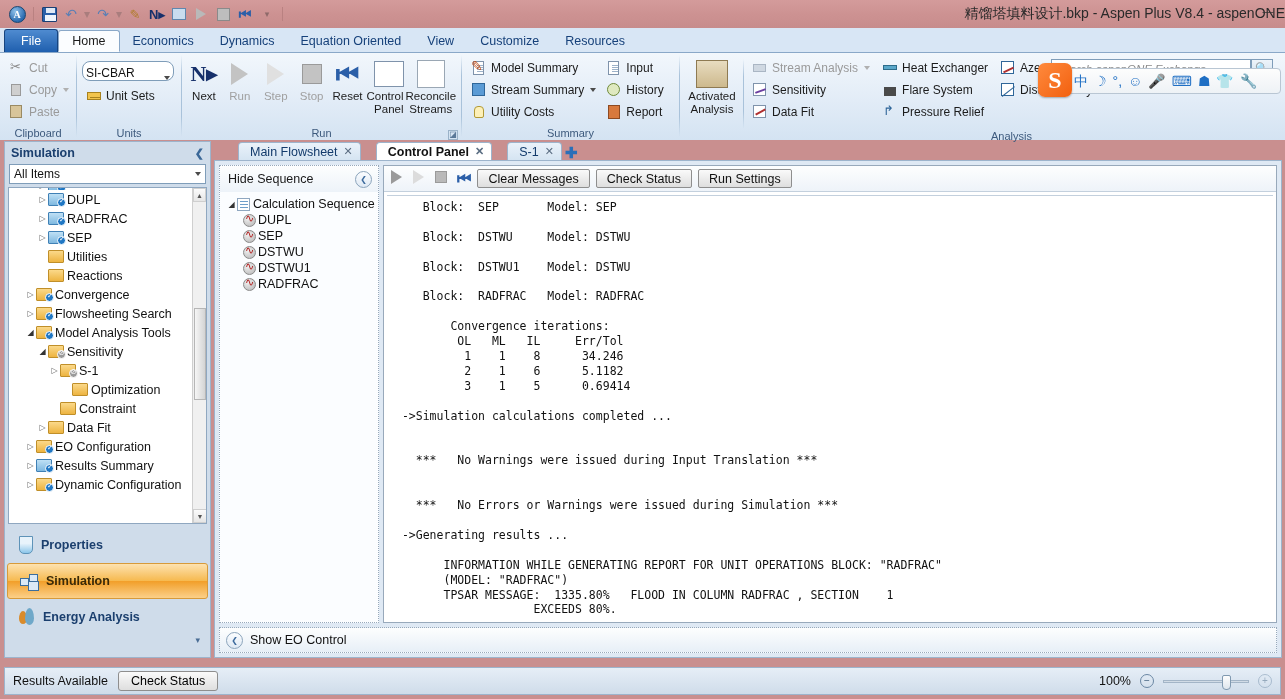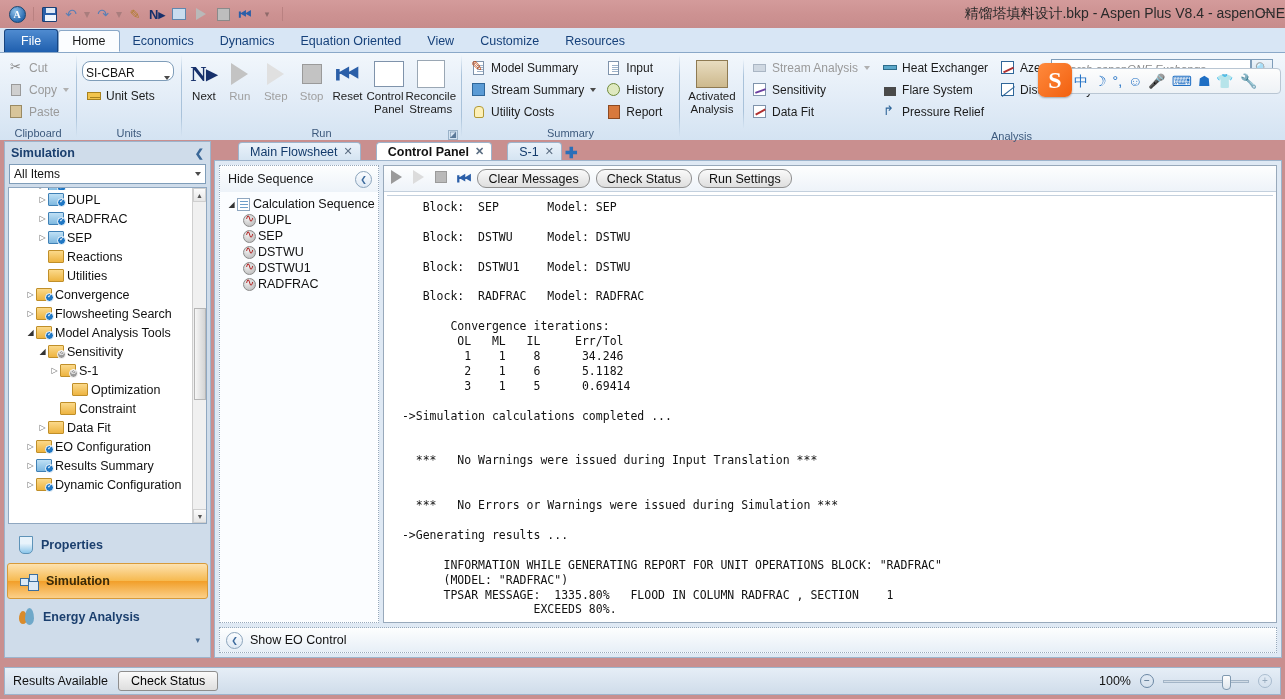--- a/index.html
+++ b/index.html
@@ -211,21 +211,21 @@
                  box-shadow:0 3px 0 #6f9ec9, 0 6px 0 #6f9ec9;}
   .blk-ico{ width:13px;height:13px;border-radius:50%;margin-right:2px;flex:none;
             background:radial-gradient(circle at 35% 30%,#f1f1f1,#b4b4b4);border:1px solid #8a8a8a;position:relative;}
   .blk-ico:after{ content:"\223F"; position:absolute; left:1px; top:-3px; color:#b02020; font-size:11px; }
 
   .mainpane{ position:absolute; left:168px; top:4px; right:4px; bottom:34px;
              background:#fff; border:1px solid #98a9bb; display:flex; flex-direction:column;}
   .cp-toolbar{ height:26px; display:flex; align-items:center; gap:6px; padding:0 7px;
                background:linear-gradient(to bottom,#fdfefe,#eef3f9); border-bottom:1px solid #c3d0dd;}
   .cp-btn{ height:19px; padding:0 10px; font-size:12.5px; color:#111;
-           background:linear-gradient(to bottom,#fafafa,#dedede); border:1px solid #8e8e8e; border-radius:9px;}
+           background:linear-gradient(to bottom,#fafafa,#dedede); border:1px solid #8e8e8e; border-radius:2px;}
   .console{ flex:1; background:#fff; border-top:1px solid #c3d0dd; margin:3px;
             font-family:"DejaVu Sans Mono", monospace; font-size:11.5px; color:#111;
             white-space:pre; line-height:14.9px; padding:4px 0 0 8px; overflow:hidden;}
   .eo-bar{ position:absolute; left:4px; right:4px; bottom:4px; height:26px;
            display:flex; align-items:center; gap:7px; padding-left:6px;
            background:linear-gradient(to bottom,#fdfefe,#e7eff7); border:1px dotted #98a9bb;
            font-size:12.5px; color:#111;}
 
   
   .statusbar{ position:absolute; left:4px; bottom:4px; right:4px; height:28px;
@@ -554,26 +554,26 @@
           <div class="tnode" style="padding-left: 28px;">
             <span class="exp">▷</span>
             <span class="folder blue">
               <span class="badge"></span>
             </span>
             <span>SEP</span>
           </div>
           <div class="tnode" style="padding-left: 28px;">
             <span class="exp"></span>
             <span class="folder"></span>
-            <span>Reactions</span>
+            <span>Utilities</span>
           </div>
           <div class="tnode" style="padding-left: 28px;">
             <span class="exp"></span>
             <span class="folder"></span>
-            <span>Utilities</span>
+            <span>Reactions</span>
           </div>
           <div class="tnode" style="padding-left: 16px;">
             <span class="exp">▷</span>
             <span class="folder">
               <span class="badge"></span>
             </span>
             <span>Convergence</span>
           </div>
           <div class="tnode" style="padding-left: 16px;">
             <span class="exp">▷</span>

